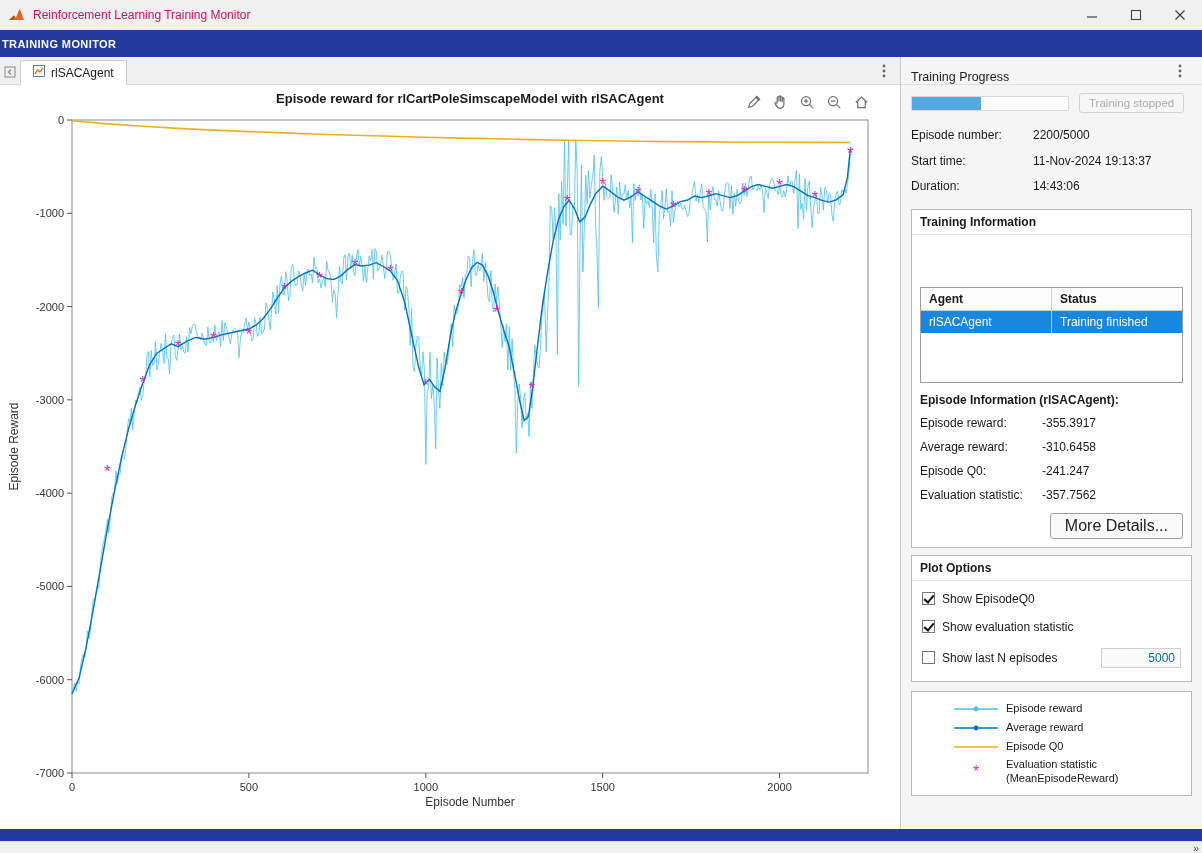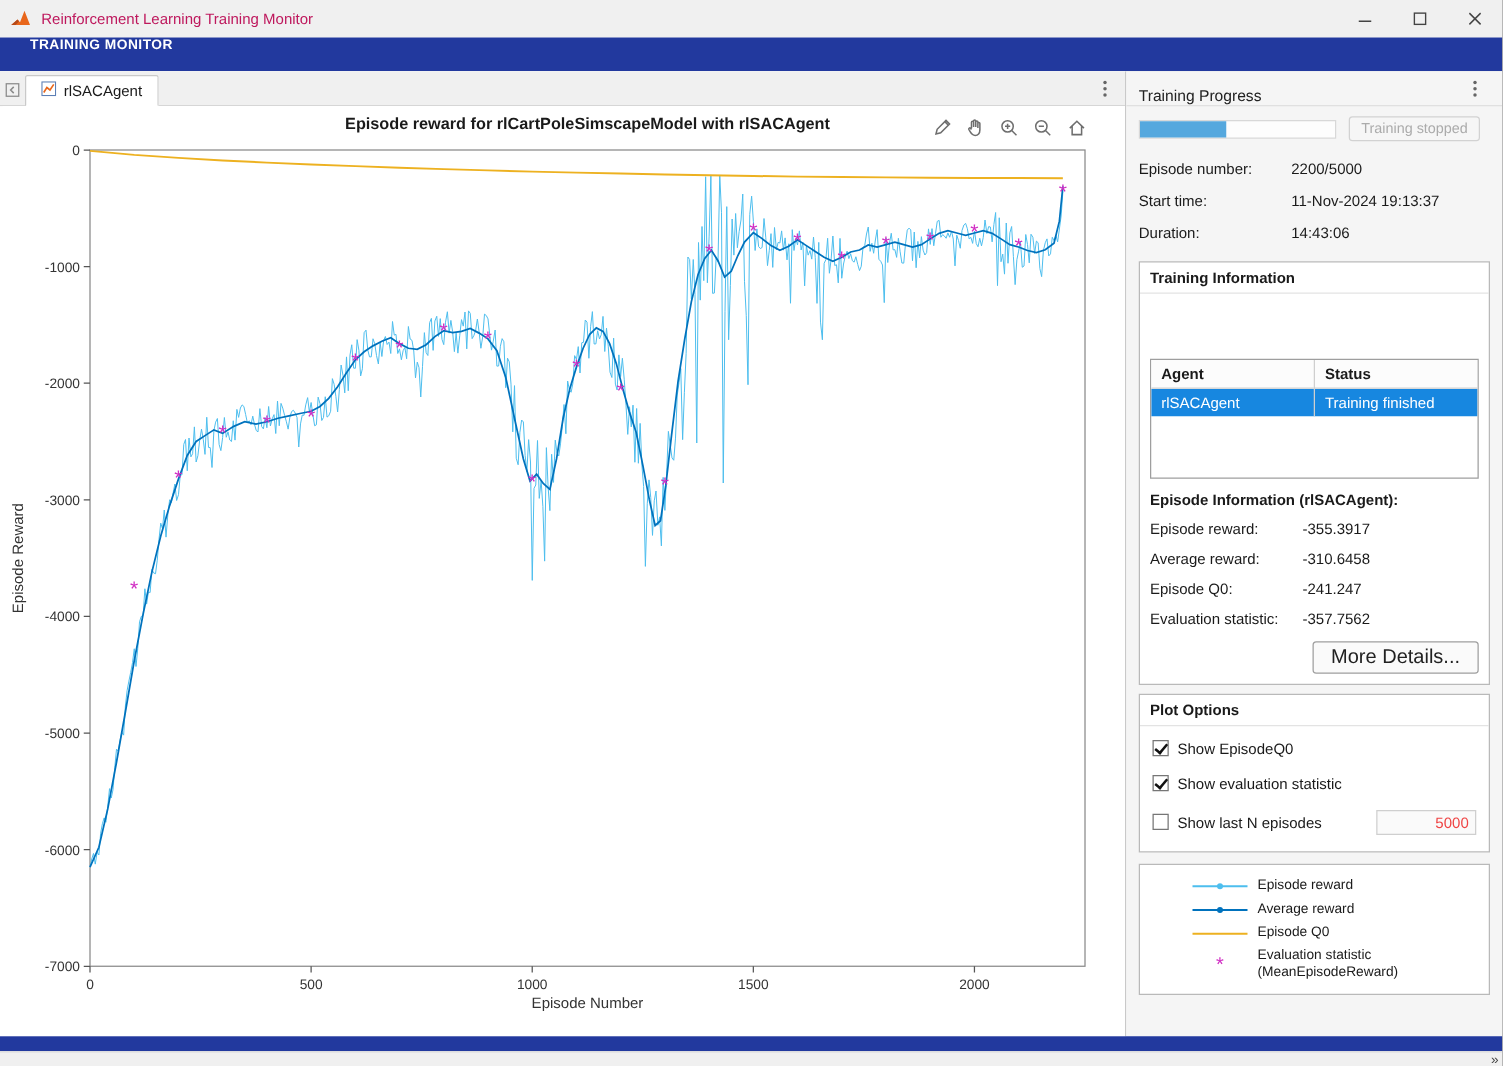--- a/index.html
+++ b/index.html
@@ -13,21 +13,21 @@
   .window{width:1202px;height:853px;background:#fff;position:relative;overflow:hidden;outline:1px solid #9a9a9a;display:flex;flex-direction:column;}
 
   
   .titlebar{height:30px;background:#f0f0f0;display:flex;align-items:center;flex:0 0 auto;}
   .titlebar .logo{margin:0 8px 0 8px;display:flex;align-items:center;}
   .titlebar .title{color:#be185d;font-size:12px;}
   .win-controls{margin-left:auto;display:flex;height:100%;}
   .win-btn{width:44px;height:100%;display:flex;align-items:center;justify-content:center;cursor:default;}
 
   
-  .toolstrip{height:27px;background:var(--strip);display:flex;padding-left:24px;flex:0 0 auto;}
+  .toolstrip{height:27px;background:var(--strip);display:flex;align-items:center;padding-left:2px;flex:0 0 auto;}
   .toolstrip .tstab{color:#fff;font-size:11px;font-weight:bold;letter-spacing:.4px;}
 
   
   .content{flex:1 1 auto;display:flex;overflow:hidden;background:#f0f0f0;}
   .left-panel{width:901px;background:#fff;display:flex;flex-direction:column;border-right:1px solid #c9c9c9;}
   .right-panel{width:301px;background:#f5f5f5;overflow:hidden;display:flex;flex-direction:column;}
 
   
   .tabbar{height:28px;background:#f0f0f0;border-bottom:1px solid #d6d6d6;display:flex;align-items:flex-end;flex:0 0 auto;}
   .tab-grip{width:20px;height:24px;display:flex;align-items:center;justify-content:center;}
@@ -66,21 +66,21 @@
   .ep-info-title{font-weight:bold;padding:10px 0 4px 0;}
   .stat-row{display:flex;padding:5px 0;}
   .stat-label{width:122px;flex:0 0 auto;}
   .stat-value{flex:1;}
   .btn-row{display:flex;justify-content:flex-end;padding-top:6px;}
   .more-btn{font-family:"Liberation Sans",sans-serif;font-size:16px;color:#222;background:#fafafa;border:1px solid #9e9e9e;border-radius:3px;padding:3px 14px;}
 
   .opt-row{display:flex;align-items:center;gap:7px;padding:7px 8px;}
   .cb{width:13px;height:13px;border:1px solid #767676;background:#fff;position:relative;flex:0 0 auto;}
   .cb.checked::after{content:"";position:absolute;left:3px;top:0px;width:4px;height:8px;border-right:2px solid #111;border-bottom:2px solid #111;transform:rotate(40deg);}
-  .n-input{margin-left:auto;width:80px;height:20px;border:1px solid #cfcfcf;background:#fafafa;color:#ef4444;text-align:right;font-family:"Liberation Sans",sans-serif;font-size:12px;padding:0 5px;}
+  .n-input{margin-left:auto;width:80px;height:20px;border:1px solid #cfcfcf;background:#fafafa;color:#0369a1;text-align:right;font-family:"Liberation Sans",sans-serif;font-size:12px;padding:0 5px;}
 
   .legend-box{background:#fff;border:1px solid #b9b9b9;margin:9px 10px 0 10px;padding:8px 0 8px 40px;}
   .legend-row{display:flex;align-items:center;gap:6px;padding:1.5px 0;}
   .legend-sample{width:48px;flex:0 0 auto;display:flex;align-items:center;}
   .legend-label{font-size:11px;color:#1a1a1a;line-height:1.25;}
 
   
   .bottom-blue{height:12px;background:var(--strip);flex:0 0 auto;}
   .statusbar{height:12px;background:#f0f0f0;border-top:1px solid #dadada;display:flex;align-items:center;justify-content:flex-end;padding-right:3px;flex:0 0 auto;}
   .expand-glyph{font-size:11px;line-height:10px;color:#444;}

